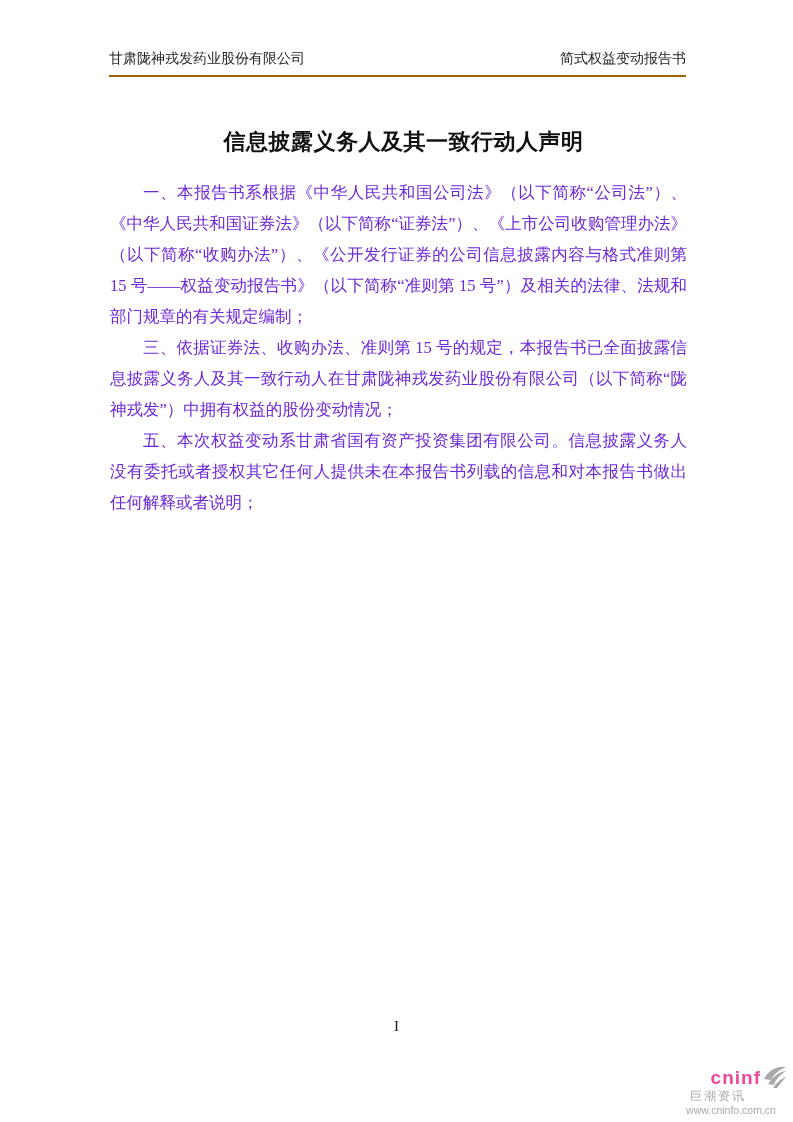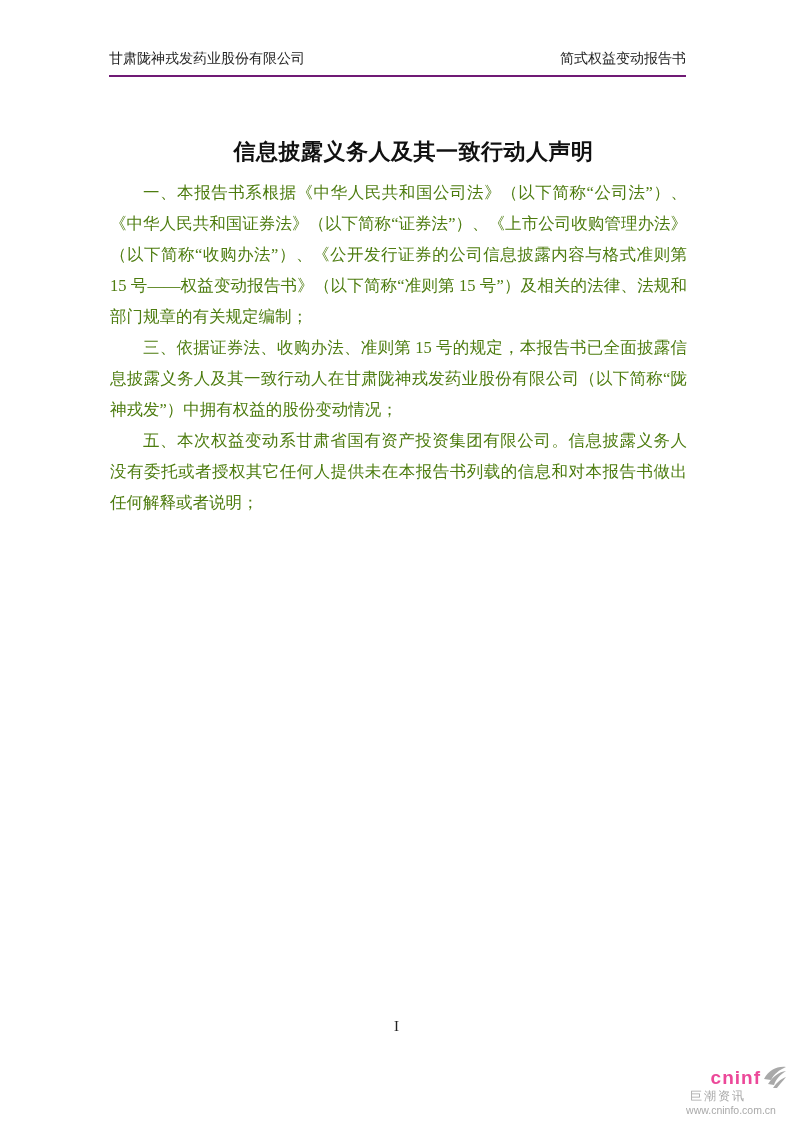--- a/index.html
+++ b/index.html
@@ -16,43 +16,43 @@
     position: absolute;
     left: 109px;
     top: 50px;
     width: 577px;
     display: flex;
     justify-content: space-between;
     align-items: flex-end;
     font-size: 14px;
     color: #222222;
     padding-bottom: 7px;
-    border-bottom: 2px solid #701a75;
+    border-bottom: 2px solid #a16207;
   }
   .doc-title {
     position: absolute;
     left: 109px;
     top: 121px;
     width: 577px;
-    margin: 16px;
+    margin: 6px;
     text-align: center;
     font-size: 22px;
     font-weight: bold;
     letter-spacing: 0.5px;
     color: #111111;
   }
   .doc-body {
     position: absolute;
     left: 110px;
     top: 177px;
     width: 577px;
     font-size: 16.5px;
     line-height: 31px;
     text-align: justify;
-    color: #4d7c0f;
+    color: #6d28d9;
   }
   .doc-body p {
     margin: 0;
     text-indent: 2em;
   }
   .page-number {
     position: absolute;
     left: 0;
     top: 1018px;
     width: 100%;

